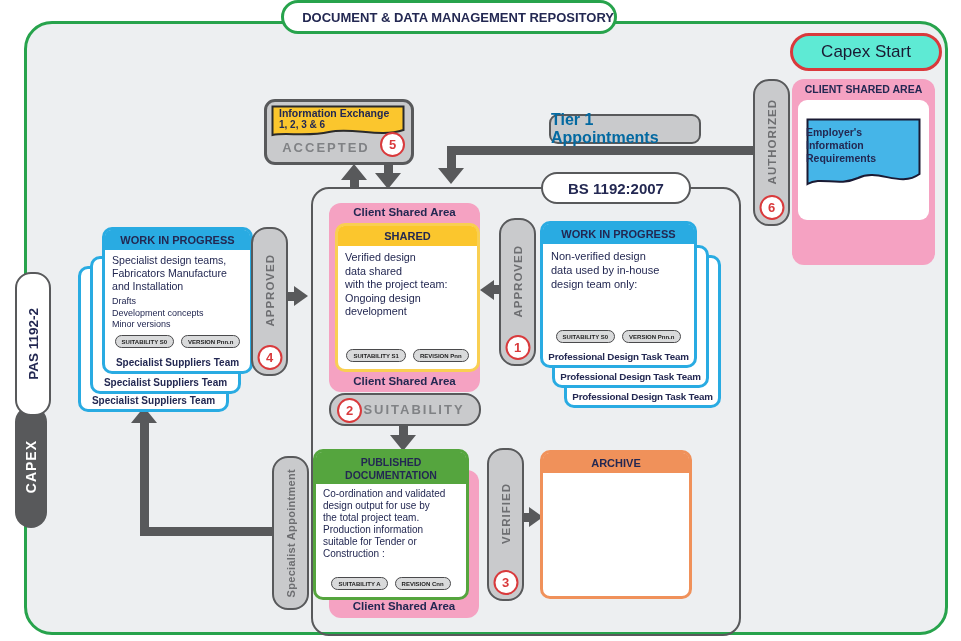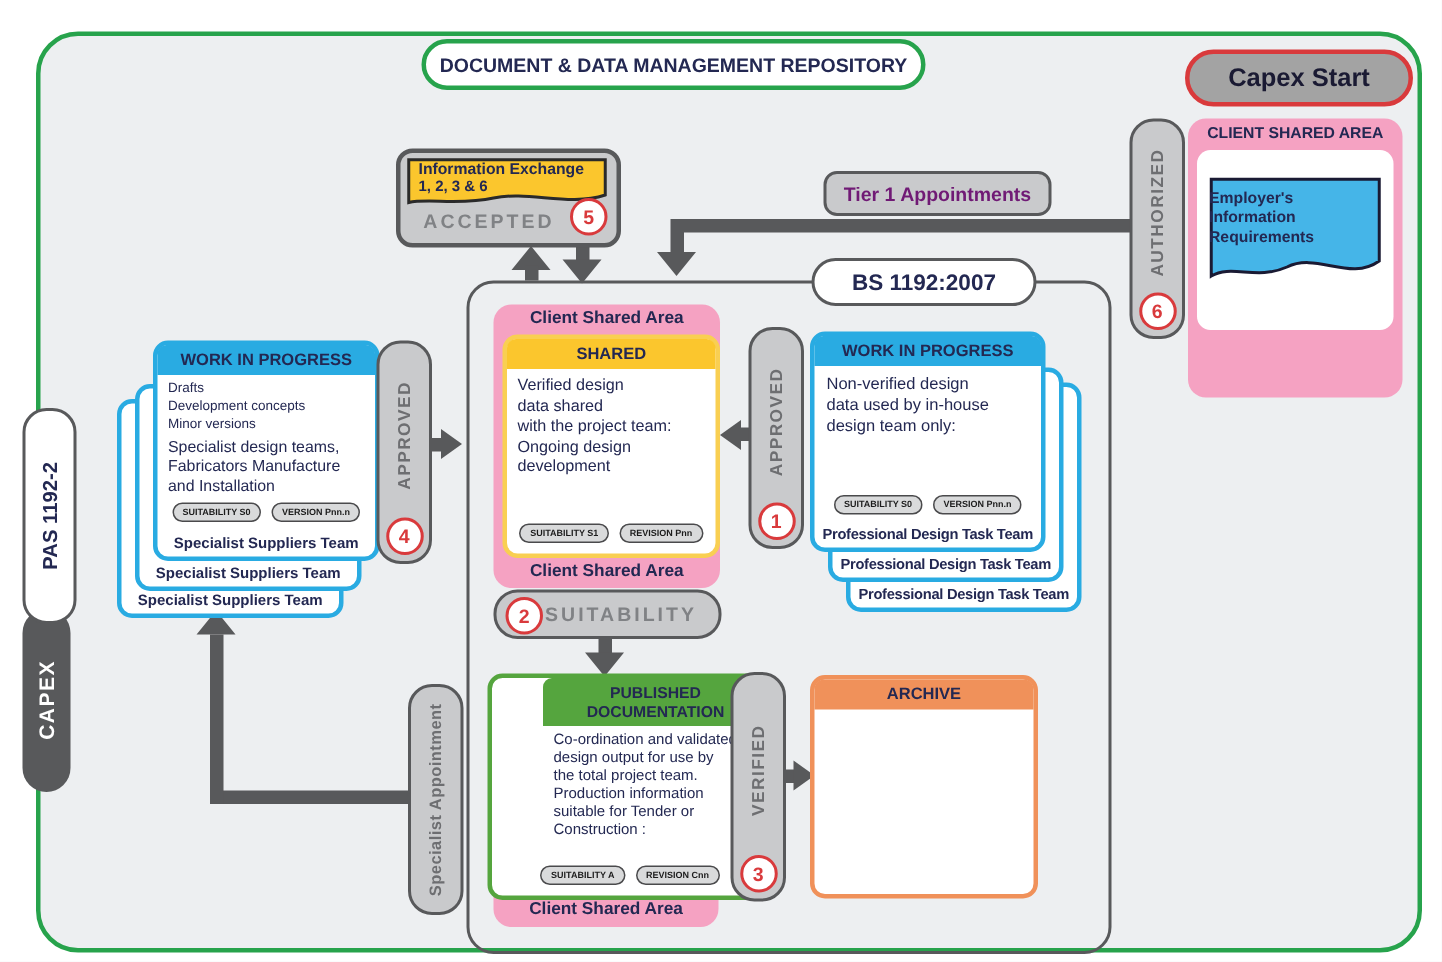--- a/index.html
+++ b/index.html
@@ -2,23 +2,23 @@
 <html style="--frame-green: #27a34c; --blue: #29abe2; --blue-fill: #45b5e8; --pink: #f5a2c2; --yellow: #fbc62d; --yellow-border: #f9cf52; --green: #55a53e; --orange: #f0915a; --gray-pill: #c9cacc; --dark: #58595b; --red: #d93a3c; --navy-text: #232852;"><head>
 <meta charset="utf-8">
 <style>
   html,body{margin:0;padding:0;}
   body{background:#ffffff;font-family:"Liberation Sans",sans-serif;}
   .canvas{position:relative;width:961px;height:641px;background:#ffffff;overflow:hidden;
           color:var(--navy-text,#232852);}
   .abs{position:absolute;}
   .frame{position:absolute;left:24px;top:21px;width:918px;height:608px;
          border:3px solid var(--frame-green,#27a34c);border-radius:28px;background:#edeff1;}
-  .titlepill{position:absolute;left:281px;top:26px;width:330px;height:28px;background:#fff;
+  .titlepill{position:absolute;left:281px;top:0;width:330px;height:28px;background:#fff;
              border:3px solid var(--frame-green,#27a34c);border-radius:18px;display:flex;
-             align-items:center;justify-content:center;font-weight:bold;font-size:13px;}
+             align-items:center;justify-content:flex-end;font-weight:bold;font-size:13px;}
   
   .vpill{position:absolute;display:flex;align-items:center;justify-content:center;
          border-radius:16px;}
   .vtext{writing-mode:vertical-rl;transform:rotate(180deg);font-weight:bold;white-space:nowrap;}
   .graypill{background:var(--gray-pill,#c9cacc);border:2.5px solid var(--dark,#58595b);}
   .graypill .vtext{color:#6d6e71;letter-spacing:1px;font-size:11.5px;}
   .rnum{position:absolute;width:21px;height:21px;border-radius:50%;background:#fff;
         border:2px solid var(--red,#d93a3c);color:var(--red,#d93a3c);font-weight:bold;
         font-size:13px;display:flex;align-items:center;justify-content:center;left:50%;
         transform:translateX(-50%);bottom:4px;}
@@ -98,42 +98,42 @@
     <span>DOCUMENT &amp; DATA MANAGEMENT REPOSITORY</span>
   </div>
 
   <div class="vpill" style="left:15px;top:406px;width:32px;height:122px;background:var(--dark,#58595b);border-radius:16px;">
     <span class="vtext" style="color:#fff;font-size:14px;letter-spacing:1px;">CAPEX</span>
   </div>
   <div class="vpill" style="left:15px;top:272px;width:32px;height:140px;background:#fff;border:2.5px solid var(--dark,#58595b);">
     <span class="vtext" style="font-size:13.5px;">PAS 1192-2</span>
   </div>
 
-  <div class="abs" style="left:790px;top:33px;width:146px;height:32px;background:#a3a3a3;border:3px solid var(--red,#d93a3c);border-radius:19px;display:flex;align-items:center;justify-content:center;font-weight:bold;font-size:17px;color:#1a1a33;">
+  <div class="abs" style="left:790px;top:33px;width:146px;height:32px;background:#5eead4;border:3px solid var(--red,#d93a3c);border-radius:19px;display:flex;align-items:center;justify-content:center;font-weight:normal;font-size:17px;color:#1a1a33;">
     <span>Capex Start</span>
   </div>
 
   <div class="pinkarea" style="left:792px;top:79px;width:143px;height:186px;">
     <div class="pinklabel" style="padding-top:4px;font-size:10.5px;">CLIENT SHARED AREA</div>
     <div class="abs" style="left:6px;top:21px;width:131px;height:120px;background:#fff;border-radius:9px;">
       <svg class="abs" style="left:8px;top:18px;" width="115" height="78" viewBox="0 0 115 78">
         <path d="M1.5 1.5 H113.5 V56 C94 70, 72 50, 52 60 C32 69, 15 58, 1.5 66 Z" fill="var(--blue-fill,#45b5e8)" stroke="#1a1a33" stroke-width="2"></path>
       </svg>
       <div class="doc-text pre" style="left:8px;top:26px;width:115px;font-size:10.5px;">Employer's
 Information
 Requirements</div>
     </div>
   </div>
 
   <div class="vpill graypill" style="left:753px;top:79px;width:33px;height:143px;">
     <span class="vtext" style="padding-top:22px;">AUTHORIZED</span>
     <span class="rnum">6</span>
   </div>
 
-  <div class="abs" style="left:549px;top:114px;width:148px;height:26px;background:var(--gray-pill,#c9cacc);border:2px solid var(--dark,#58595b);border-radius:9px;display:flex;align-items:center;justify-content:center;font-weight:bold;font-size:13px;color:#701a75;">
+  <div class="abs" style="left:549px;top:114px;width:148px;height:26px;background:var(--gray-pill,#c9cacc);border:2px solid var(--dark,#58595b);border-radius:9px;display:flex;align-items:center;justify-content:center;font-weight:bold;font-size:16px;color:#0369a1;">
     <span>Tier 1 Appointments</span>
   </div>
 
   <div class="abs" style="left:264px;top:99px;width:144px;height:60px;background:var(--gray-pill,#c9cacc);border:3px solid var(--dark,#58595b);border-radius:11px;text-decoration:underline;">
     <svg class="abs" style="left:4px;top:3px;" width="134" height="36" viewBox="0 0 134 36">
       <path d="M1.5 1.5 H132.5 V25 C108 33, 82 22, 58 27 C36 32, 14 27, 1.5 30 Z" fill="var(--yellow,#fbc62d)" stroke="#2a2a2a" stroke-width="2"></path>
     </svg>
     <div class="abs" style="left:12px;top:5px;font-weight:bold;font-size:10.5px;line-height:1.15;">Information Exchange</div>
     <div class="abs" style="left:12px;top:17px;font-weight:bold;font-size:10px;">1, 2, 3 &amp; 6</div>
     <div class="abs" style="left:0;right:26px;top:38px;text-align:center;font-weight:bold;font-size:13px;letter-spacing:2px;color:#808285;">ACCEPTED</div>
@@ -146,26 +146,26 @@
   </div>
 
   <div class="card" style="left:78px;top:266px;width:145px;height:140px;border:3px solid var(--blue,#29abe2);">
     <div class="cfoot" style="font-size:10px;">Specialist Suppliers Team</div>
   </div>
   <div class="card" style="left:90px;top:256px;width:145px;height:132px;border:3px solid var(--blue,#29abe2);">
     <div class="cfoot" style="font-size:10px;">Specialist Suppliers Team</div>
   </div>
   <div class="card" style="left:102px;top:227px;width:145px;height:141px;border:3px solid var(--blue,#29abe2);">
     <div class="chead" style="background:var(--blue,#29abe2);">WORK IN PROGRESS</div>
+    <div class="pre" style="padding:4px 7px 0;font-size:10.6px;line-height:1.22;">Specialist design teams,
+Fabricators Manufacture
+and Installation</div>
     <div class="pre" style="padding:3px 7px 0;font-size:9px;line-height:1.3;">Drafts
 Development concepts
 Minor versions</div>
-    <div class="pre" style="padding:4px 7px 0;font-size:10.6px;line-height:1.22;">Specialist design teams,
-Fabricators Manufacture
-and Installation</div>
     <div class="badge-row" style="bottom:23px;">
       <span class="badge">SUITABILITY S0</span>
       <span class="badge">VERSION Pnn.n</span>
     </div>
     <div class="cfoot" style="font-size:10px;">Specialist Suppliers Team</div>
   </div>
 
   <div class="vpill graypill" style="left:251px;top:227px;width:33px;height:145px;">
     <span class="vtext" style="padding-top:22px;">APPROVED</span>
     <span class="rnum">4</span>
@@ -212,21 +212,21 @@
   </div>
 
   <div class="abs" style="left:329px;top:393px;width:148px;height:29px;background:var(--gray-pill,#c9cacc);border:2.5px solid var(--dark,#58595b);border-radius:16px;display:flex;align-items:center;justify-content:center;">
     <span class="rnum rnum-inline" style="position:absolute;left:6px;top:3px;">2</span>
     <span style="font-weight:bold;font-size:13px;letter-spacing:2px;color:#808285;padding-left:18px;">SUITABILITY</span>
   </div>
 
   <div class="pinkarea" style="left:329px;top:470px;width:150px;height:148px;">
     <div class="pinklabel" style="position:absolute;left:0;right:0;bottom:6px;">Client Shared Area</div>
   </div>
-  <div class="card" style="left:325px;top:449px;width:150px;height:145px;border:3px solid var(--green,#55a53e);padding-left:34px;">
+  <div class="card" style="left:313px;top:449px;width:150px;height:145px;border:3px solid var(--green,#55a53e);">
     <div class="chead pre" style="background:var(--green,#55a53e);font-size:10.5px;">PUBLISHED
 DOCUMENTATION</div>
     <div class="pre" style="padding:4px 7px 0;font-size:10px;line-height:1.2;">Co-ordination and validated
 design output for use by
 the total project team.
 Production information
 suitable for Tender or
 Construction :</div>
     <div class="badge-row" style="bottom:7px;">
       <span class="badge">SUITABILITY A</span>

